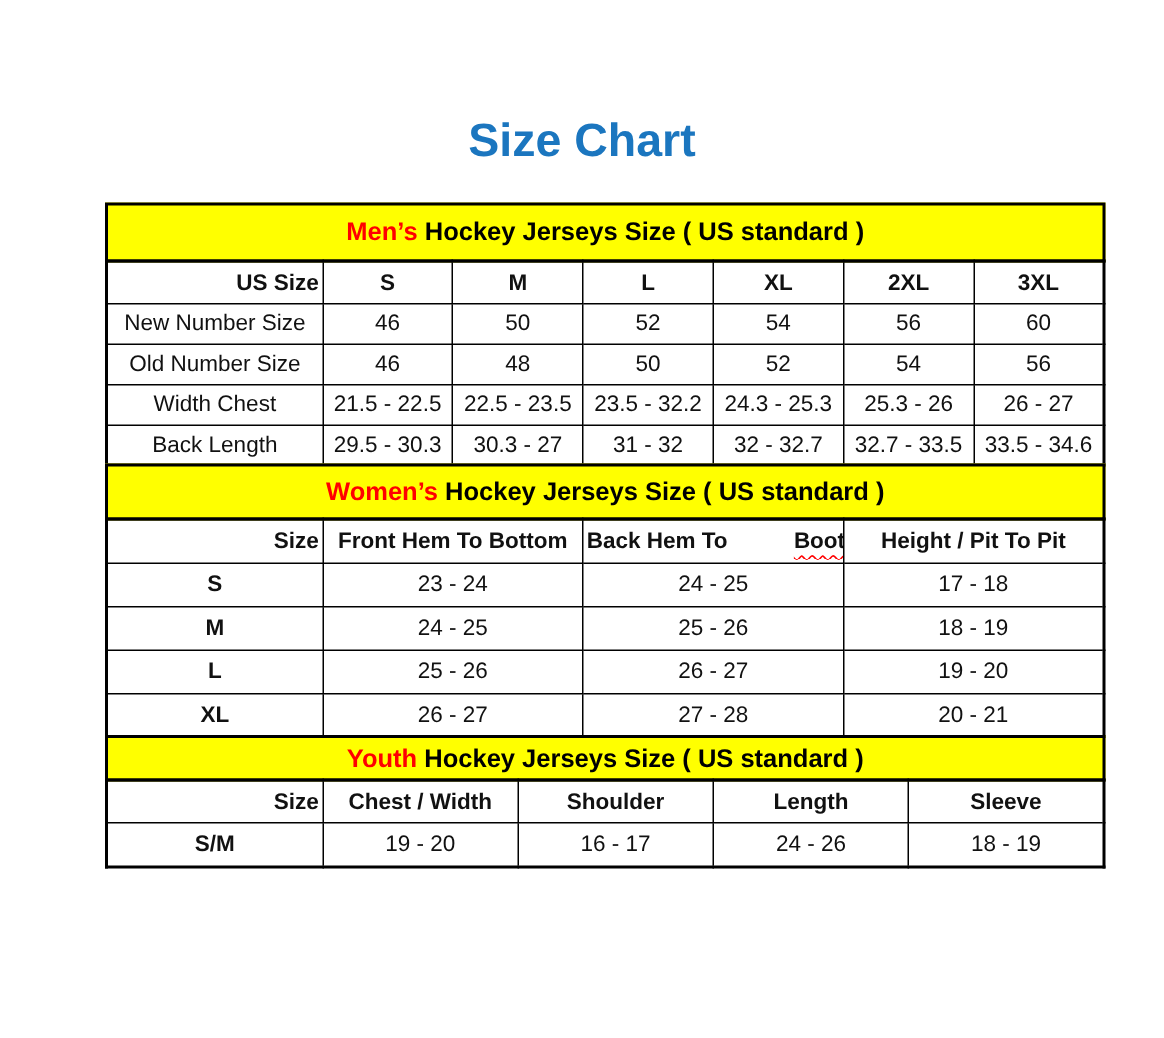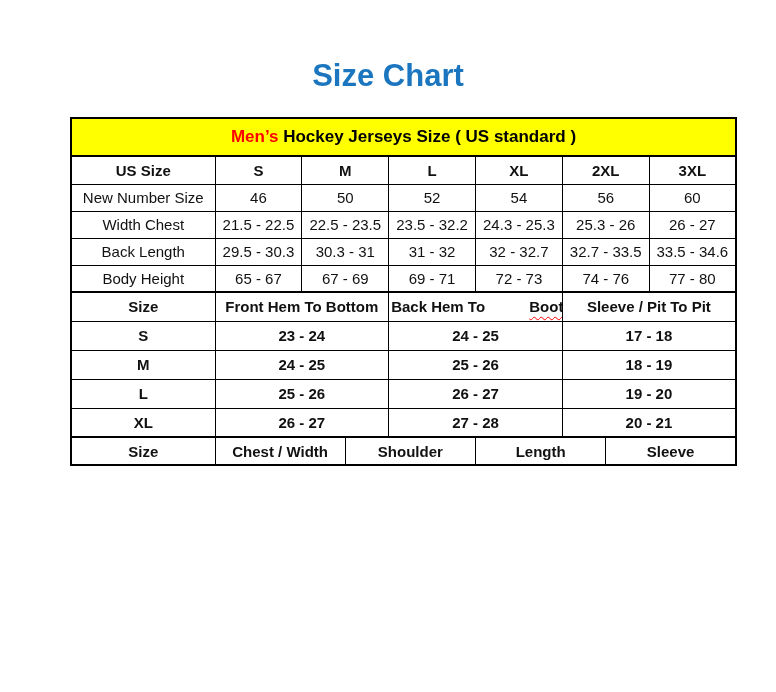--- a/index.html
+++ b/index.html
@@ -7,21 +7,21 @@
     margin: 0; padding: 0;
     width: 776px; height: 692px;
     background: #ffffff;
     font-family: "Liberation Sans", sans-serif;
     color: #111111;
   }
   .page { width: 776px; height: 692px; overflow: hidden; }
 
   .title {
     margin: 0;
-    padding-top: 58px;
+    padding-top: 76px;
     text-align: center;
     font-size: 31px;
     font-weight: bold;
     letter-spacing: 0px;
     color: var(--title-blue, #1b76bf);
   }
 
   .chart {
     width: 699px;
     margin: 23px 39px 0 38px;
@@ -51,29 +51,29 @@
   .size-table th, .size-table td {
     border: 1px solid var(--border-black, #000);
     text-align: center;
     vertical-align: middle;
     padding: 0 2px;
     font-size: 15px;
     overflow: hidden;
     white-space: nowrap;
   }
   .size-table thead th { font-weight: bold; }
-  .size-table thead th:first-child { width: 144px; }
+  .size-table thead th:first-child { width: 144px; text-align: right; }
   .size-table tbody th.row-label { font-weight: bold; }
   .size-table.mens tbody th.row-label { font-weight: normal; }
   .size-table tbody td { font-weight: normal; }
 
   .mens  thead th { height: 28px; }
   .mens  tbody th, .mens  tbody td { height: 27px; margin-left: 28px; }
   .womens thead th { height: 29px; }
-  .womens tbody th, .womens tbody td { height: 29px; font-weight: bold; }
+  .womens tbody th, .womens tbody td { height: 29px; }
   .youth thead th { height: 28px; }
   .youth tbody th, .youth tbody td { height: 30px; }
 
   .squiggle {
     text-decoration: underline;
     text-decoration-style: wavy;
     text-decoration-color: var(--accent-red, #ff0000);
     text-decoration-thickness: 1px;
     text-underline-offset: 4px;
     margin-left: 40px;
@@ -107,56 +107,60 @@
           <tr>
             <th class="row-label">New Number Size</th>
             <td>46</td>
             <td>50</td>
             <td>52</td>
             <td>54</td>
             <td>56</td>
             <td>60</td>
           </tr>
           <tr>
+            <th class="row-label">Old Number Size</th>
+            <td>46</td>
+            <td>48</td>
+            <td>50</td>
+            <td>52</td>
+            <td>54</td>
+            <td>56</td>
+          </tr>
+          <tr>
             <th class="row-label">Width Chest</th>
             <td>21.5 - 22.5</td>
             <td>22.5 - 23.5</td>
             <td>23.5 - 32.2</td>
             <td>24.3 - 25.3</td>
             <td>25.3 - 26</td>
             <td>26 - 27</td>
           </tr>
           <tr>
             <th class="row-label">Back Length</th>
             <td>29.5 - 30.3</td>
-            <td>30.3 - 31</td>
+            <td>30.3 - 27</td>
             <td>31 - 32</td>
             <td>32 - 32.7</td>
             <td>32.7 - 33.5</td>
             <td>33.5 - 34.6</td>
           </tr>
-          <tr>
-            <th class="row-label">Body Height</th>
-            <td>65 - 67</td>
-            <td>67 - 69</td>
-            <td>69 - 71</td>
-            <td>72 - 73</td>
-            <td>74 - 76</td>
-            <td>77 - 80</td>
-          </tr>
         </tbody>
       </table>
 
+    <div class="band band-womens">
+      <span class="hl">Women’s</span>
+      <span>Hockey Jerseys Size ( US standard )</span>
+    </div>
     <table class="size-table womens">
         <thead>
           <tr>
             <th>Size</th>
             <th>Front Hem To Bottom</th>
             <th>Back Hem To <span class="squiggle">Boottom</span></th>
-            <th>Sleeve / Pit To Pit</th>
+            <th>Height / Pit To Pit</th>
           </tr>
         </thead>
         <tbody>
           <tr>
             <th class="row-label">S</th>
             <td>23 - 24</td>
             <td>24 - 25</td>
             <td>17 - 18</td>
           </tr>
           <tr>
@@ -173,28 +177,39 @@
           </tr>
           <tr>
             <th class="row-label">XL</th>
             <td>26 - 27</td>
             <td>27 - 28</td>
             <td>20 - 21</td>
           </tr>
         </tbody>
       </table>
 
+    <div class="band band-youth">
+      <span class="hl">Youth</span>
+      <span>Hockey Jerseys Size ( US standard )</span>
+    </div>
     <table class="size-table youth">
         <thead>
           <tr>
             <th>Size</th>
             <th>Chest / Width</th>
             <th>Shoulder</th>
             <th>Length</th>
             <th>Sleeve</th>
           </tr>
         </thead>
         <tbody>
+          <tr>
+            <th class="row-label">S/M</th>
+            <td>19 - 20</td>
+            <td>16 - 17</td>
+            <td>24 - 26</td>
+            <td>18 - 19</td>
+          </tr>
         </tbody>
       </table>
 
   </div>
 </div>
 
 </body></html>

